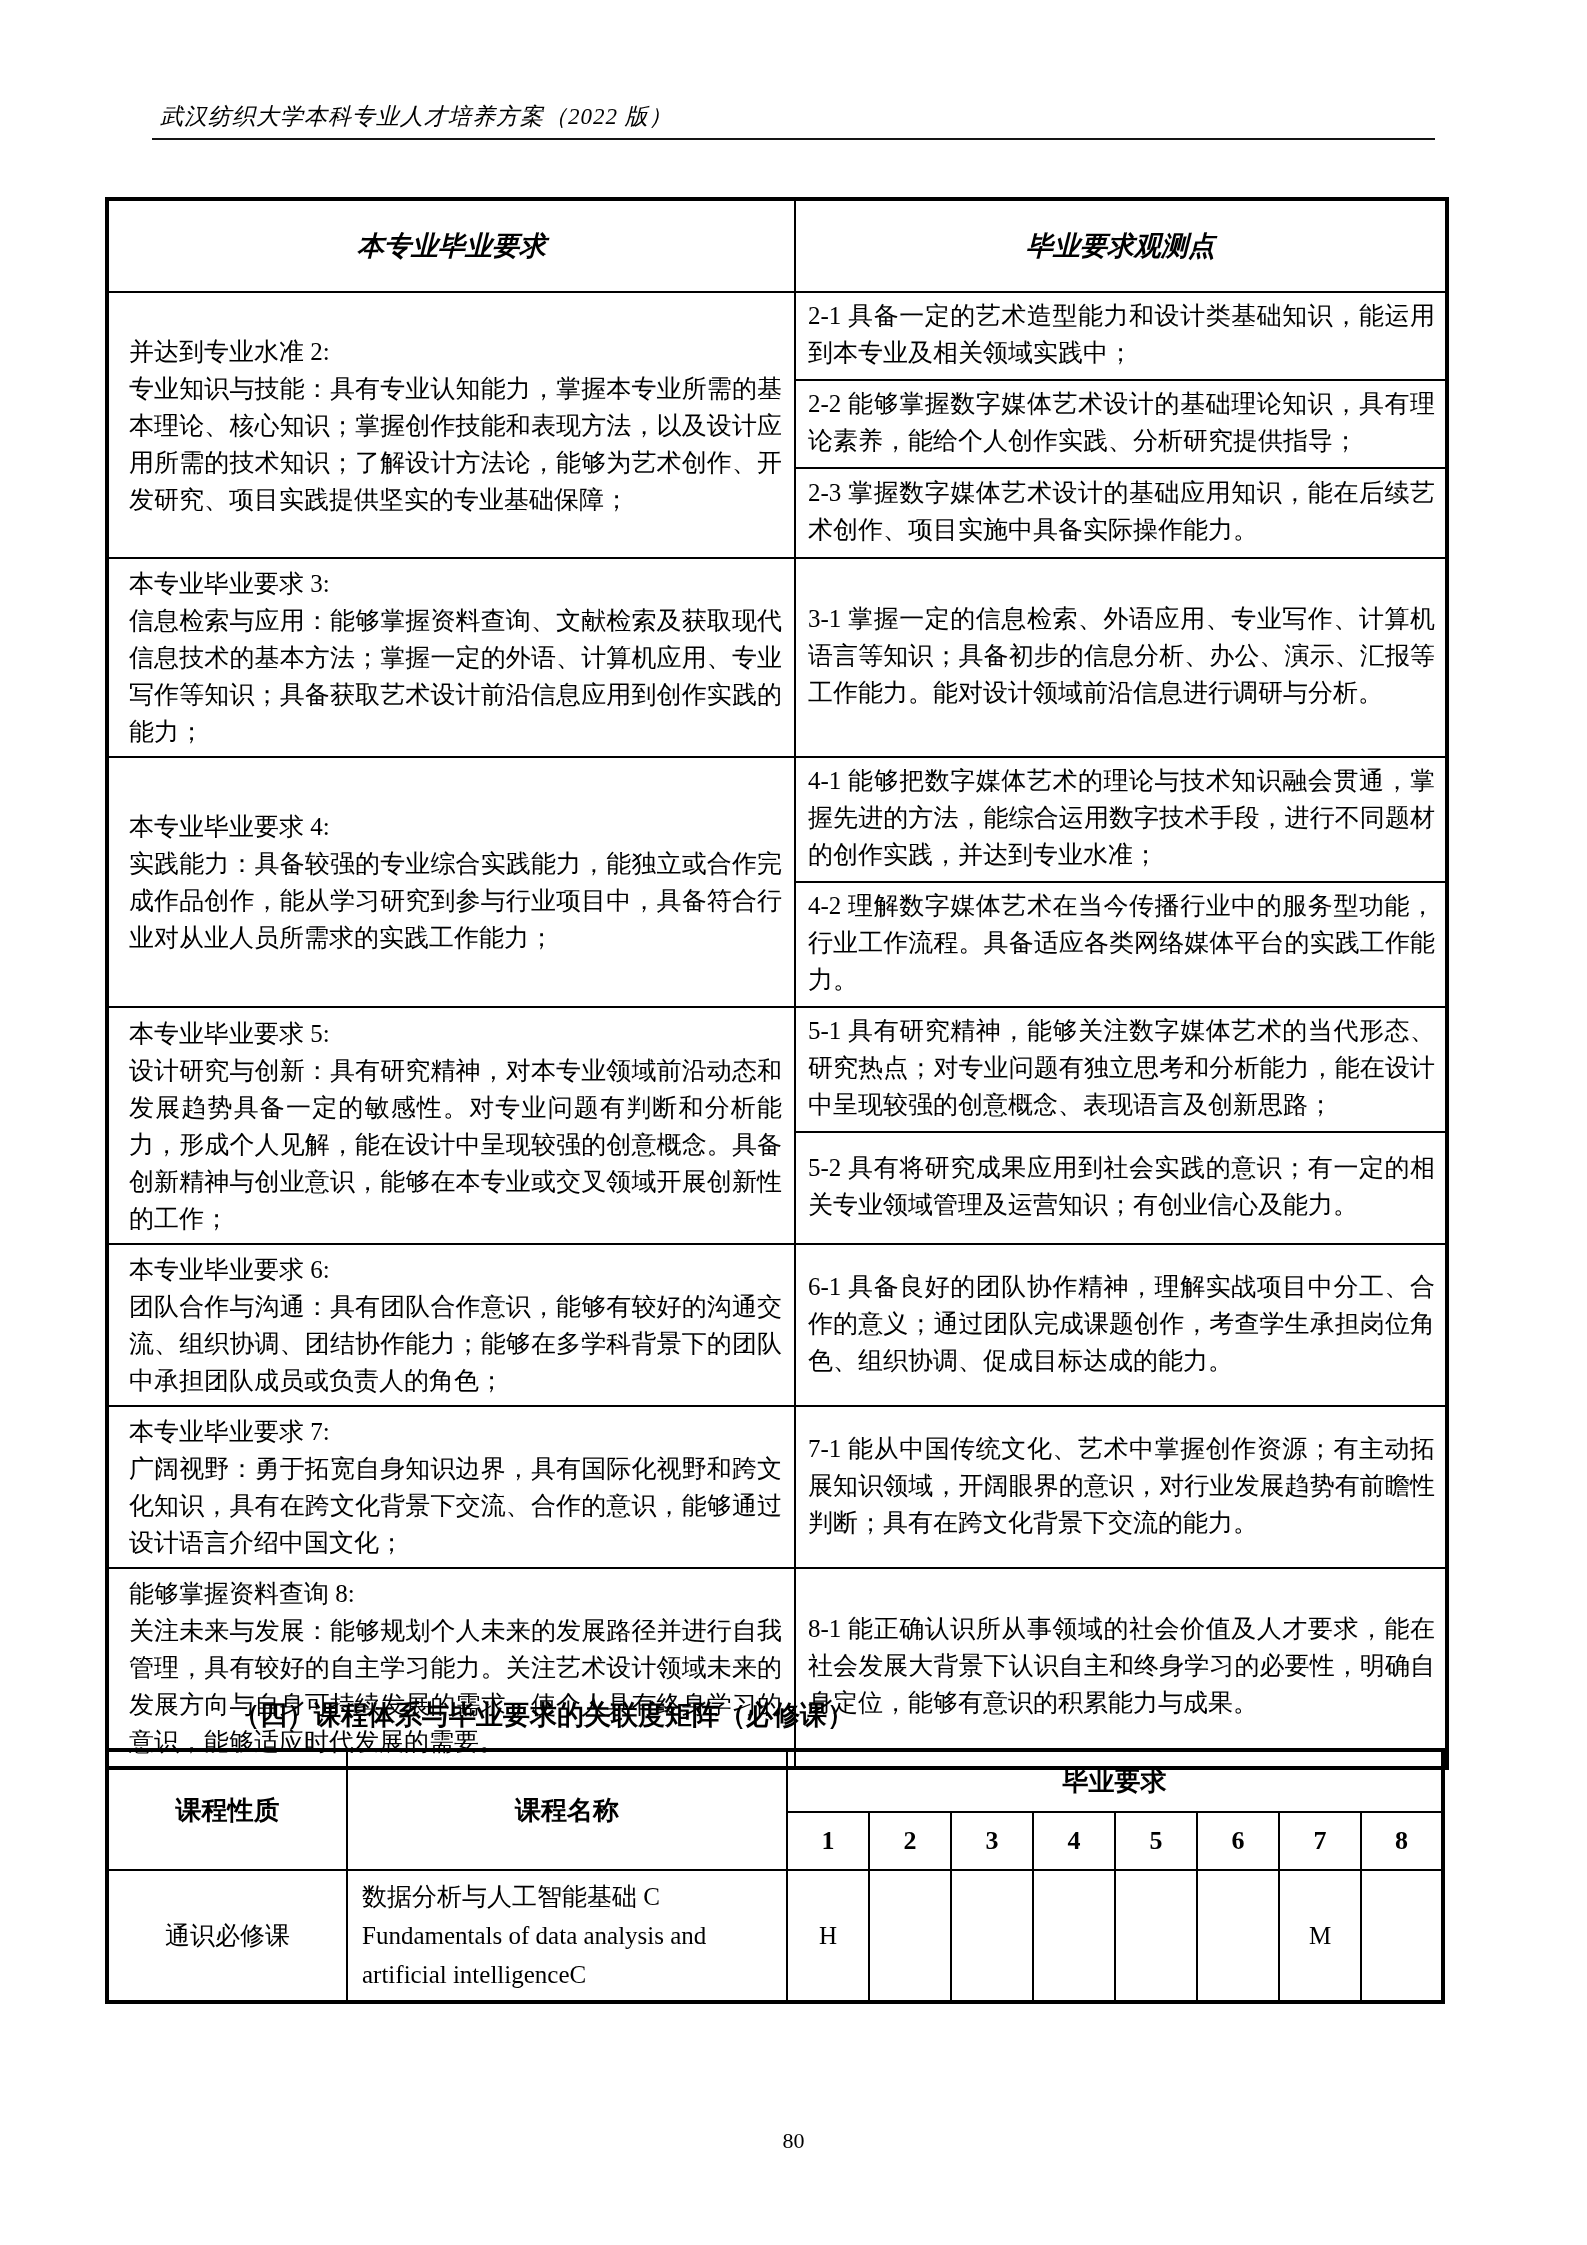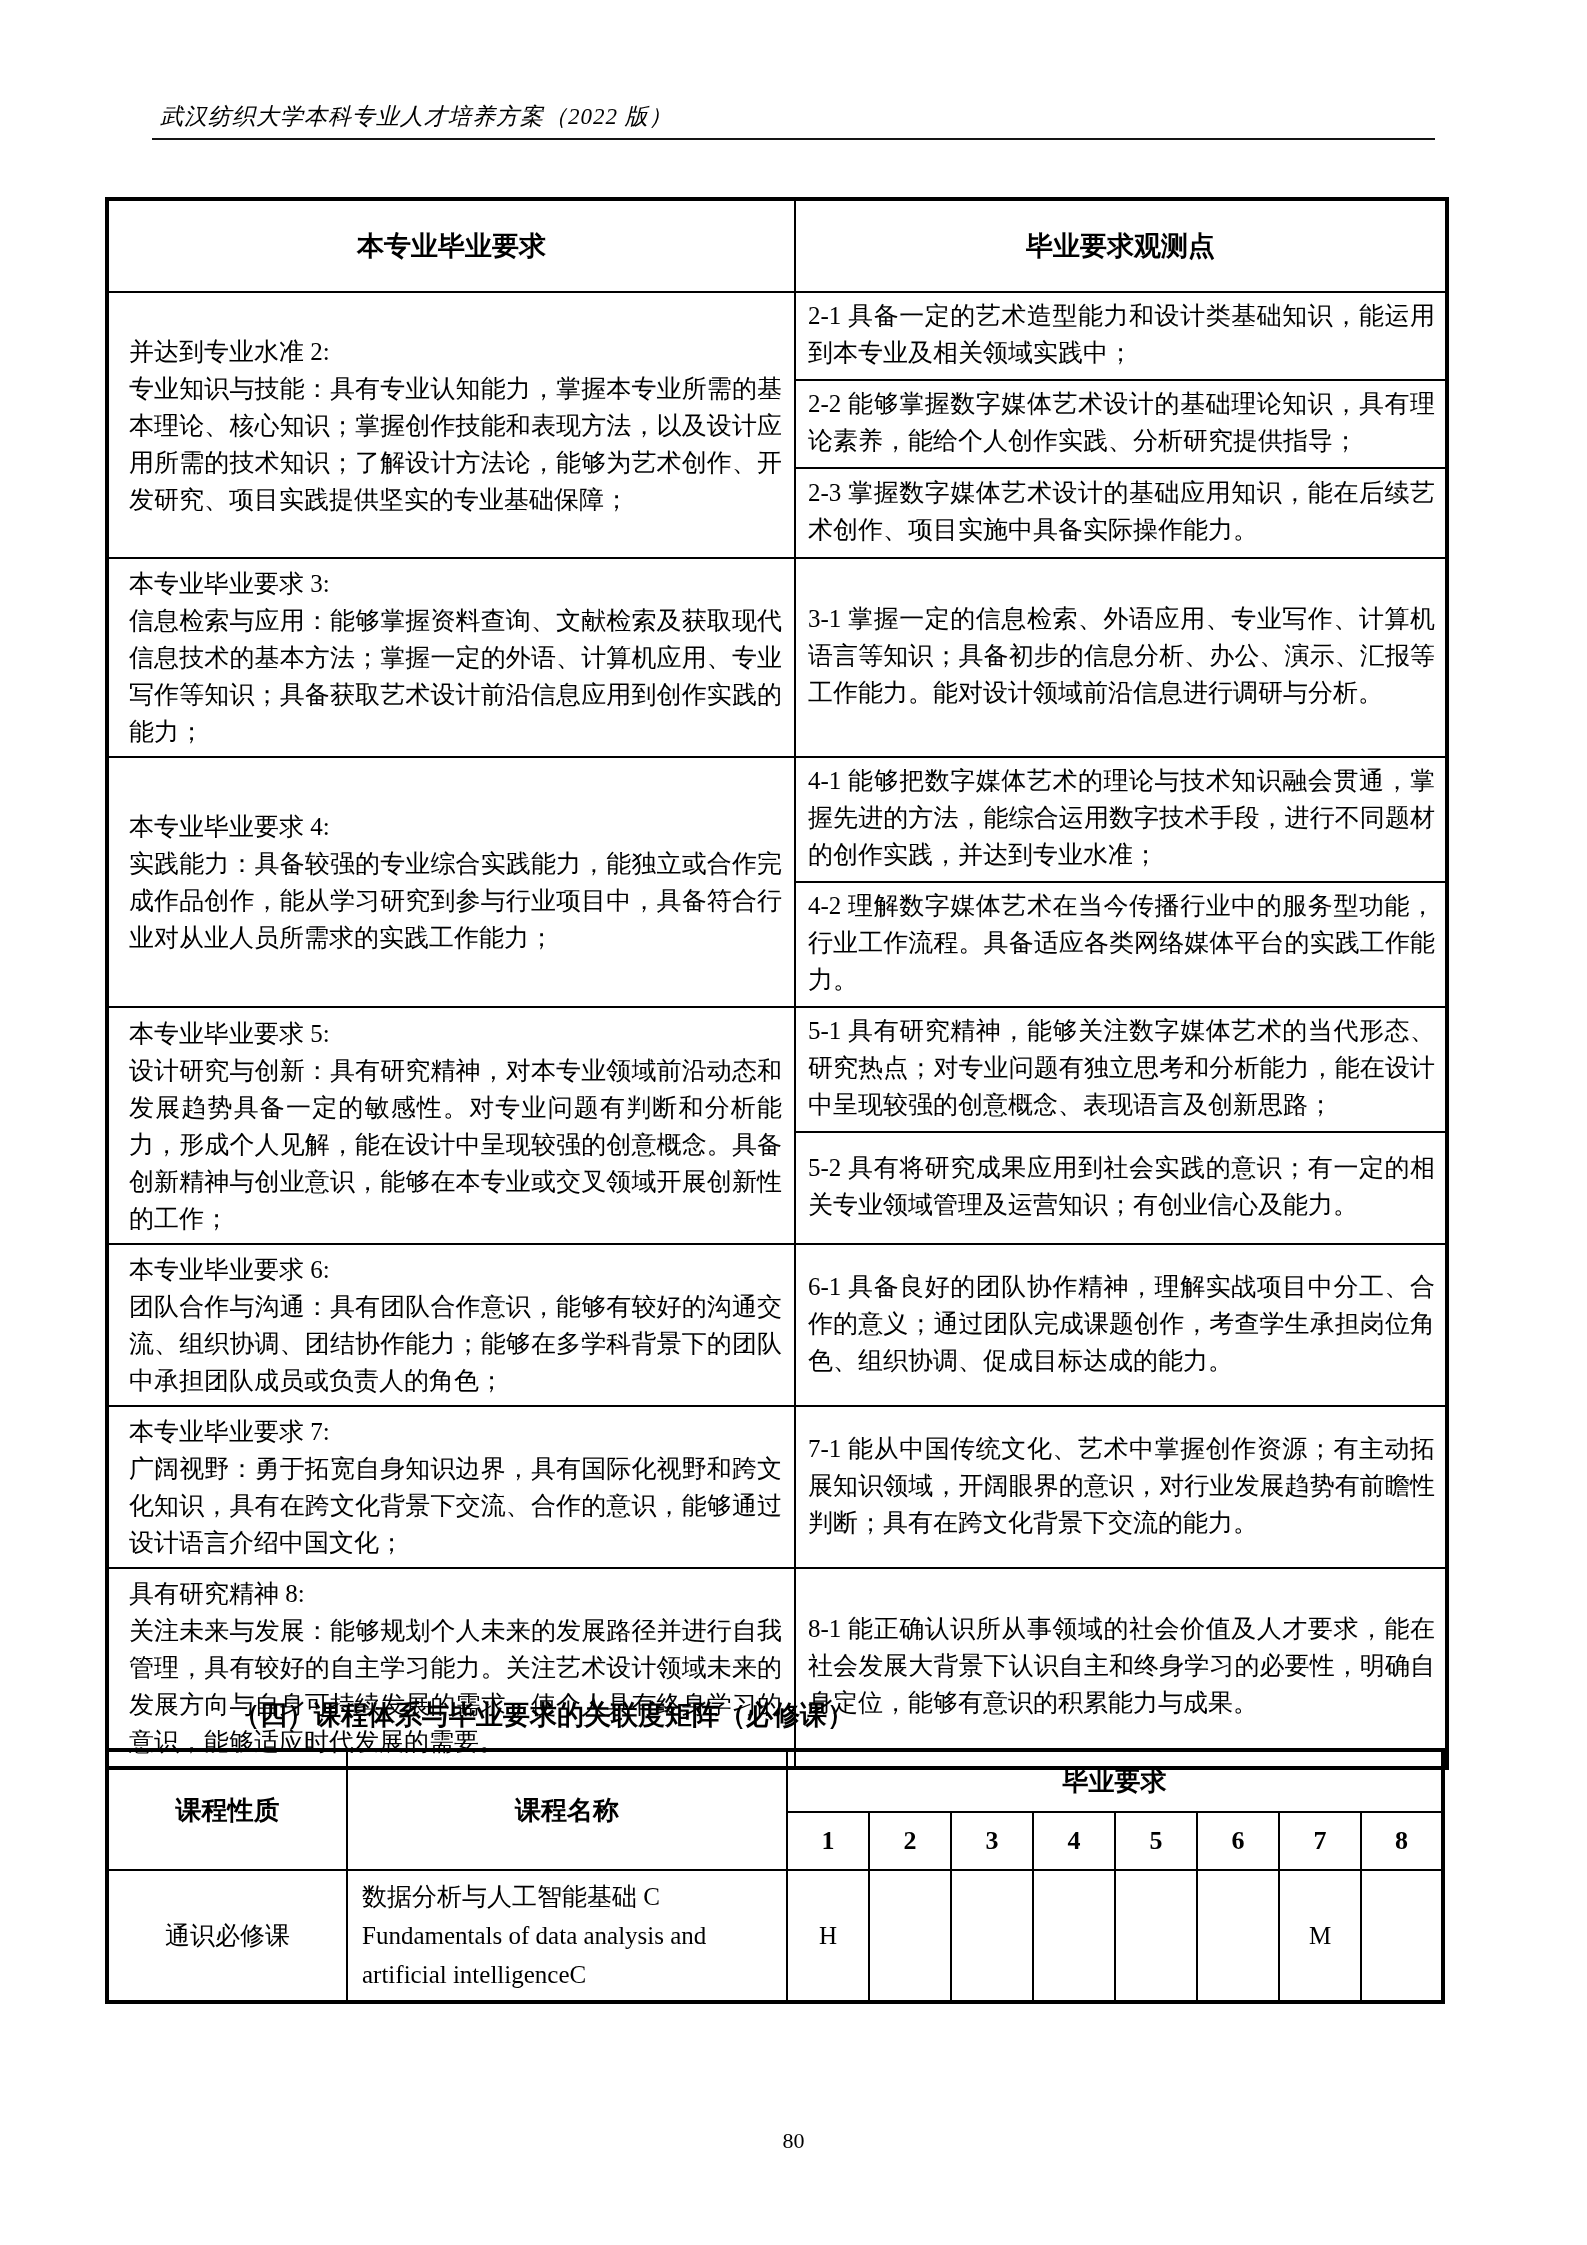--- a/index.html
+++ b/index.html
@@ -40,20 +40,21 @@
   }
   table.req-table th, table.req-table td {
     border:2px solid #000;
     vertical-align:middle;
   }
   table.req-table th {
     font-size:27px;
     font-weight:bold;
     text-align:center;
     padding:4px;
+    font-style:italic;
   }
   td.left-cell {
     padding:6px 12px 6px 20px;
     text-align:justify;
   }
   td.obs-cell {
     padding:4px 10px 8px 12px;
     text-align:justify;
   }
   tr.h93 { height:93px; }
@@ -192,21 +193,21 @@
       <tr class="h145">
         <td class="left-cell">
           <div>本专业毕业要求 7:</div>
           <div>广阔视野：勇于拓宽自身知识边界，具有国际化视野和跨文化知识，具有在跨文化背景下交流、合作的意识，能够通过设计语言介绍中国文化；</div>
         </td>
         <td class="obs-cell">7-1 能从中国传统文化、艺术中掌握创作资源；有主动拓展知识领域，开阔眼界的意识，对行业发展趋势有前瞻性判断；具有在跨文化背景下交流的能力。</td>
       </tr>
 
       <tr class="h188">
         <td class="left-cell">
-          <div>具有研究精神 8:</div>
+          <div>能够掌握资料查询 8:</div>
           <div>关注未来与发展：能够规划个人未来的发展路径并进行自我管理，具有较好的自主学习能力。关注艺术设计领域未来的发展方向与自身可持续发展的需求，使个人具有终身学习的意识，能够适应时代发展的需要。</div>
         </td>
         <td class="obs-cell">8-1 能正确认识所从事领域的社会价值及人才要求，能在社会发展大背景下认识自主和终身学习的必要性，明确自身定位，能够有意识的积累能力与成果。</td>
       </tr>
     </tbody>
   </table>
 
   <div class="section-title">（四）课程体系与毕业要求的关联度矩阵（必修课）</div>
 
   <table class="matrix-table">

